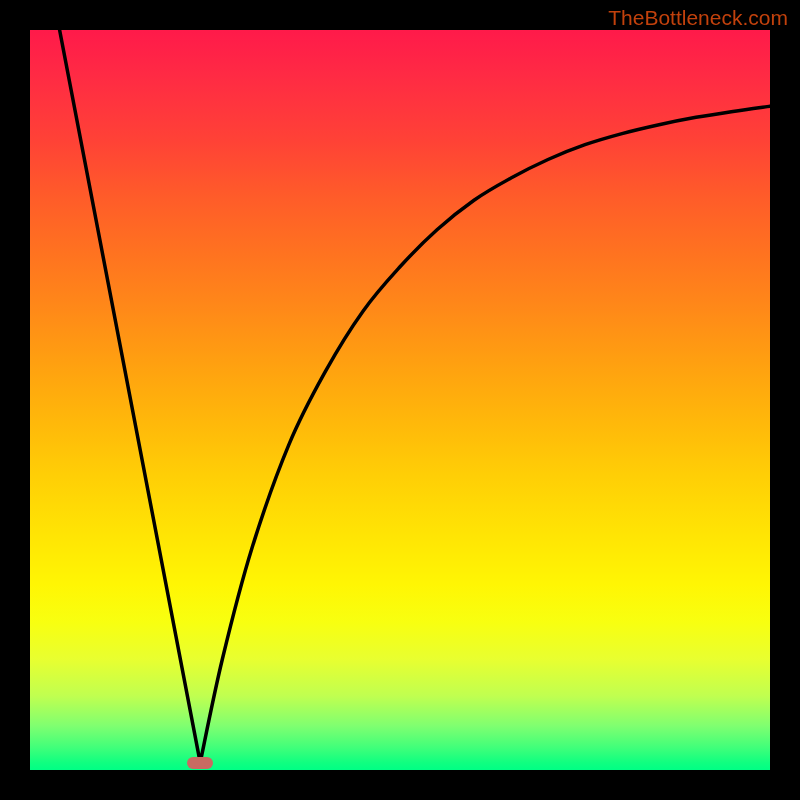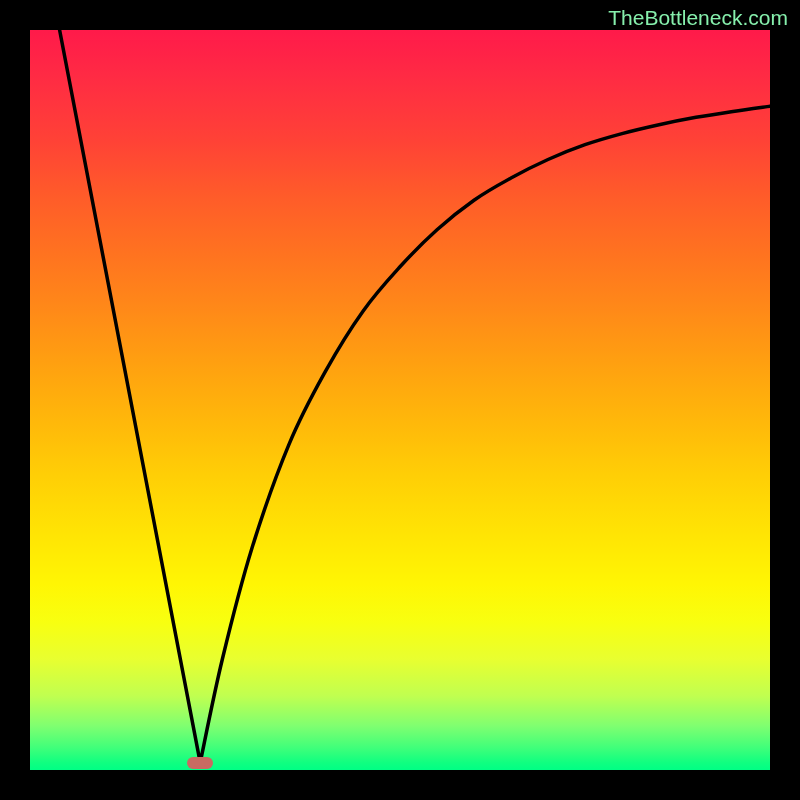--- a/index.html
+++ b/index.html
@@ -11,21 +11,21 @@
       width: 800px;
       height: 800px;
       background: #000;
       position: relative;
       font-family: Arial, sans-serif;
     }
     .watermark {
       position: absolute;
       top: 6px;
       right: 12px;
-      color: #86efac;
+      color: #c2410c;
       font-size: 21px;
       font-weight: normal;
       z-index: 10;
     }
     .plot-area {
       position: absolute;
       top: 30px;
       left: 30px;
       width: 740px;
       height: 740px;

